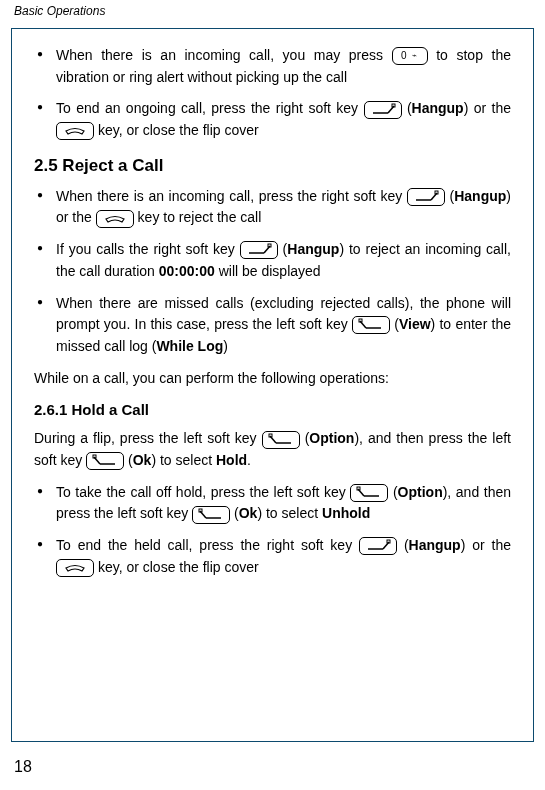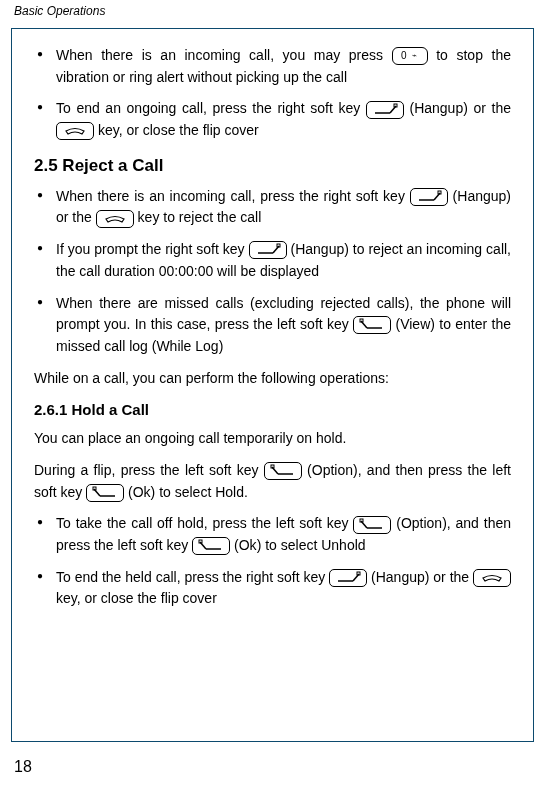--- a/index.html
+++ b/index.html
@@ -77,21 +77,21 @@
     min-width: 30px;
     text-align: center;
     position: relative;
   }
   .key.softkey-left, .key.softkey-right, .key.endkey {
     min-width: 34px;
     height: 18px;
     border-radius: 5px;
   }
   .key svg { display: block; }
-  b { font-weight: normal; }
+  b { font-weight: bold; }
 </style>
 </head>
 <body>
 
 <div class="header">Basic Operations</div>
 
 <div class="page">
 
   <ul class="bullet-list">
     <li class="bullet-item">
@@ -117,39 +117,38 @@
     <li class="bullet-item">
       <span>When there is an incoming call, press the right soft key </span><span class="key softkey-right"><svg width="30" height="14" viewBox="0 0 30 14">
             <line x1="5" y1="11" x2="20" y2="11" stroke="#000" stroke-width="1.5"></line>
             <line x1="20" y1="11" x2="26" y2="4" stroke="#000" stroke-width="1.5"></line>
             <rect x="24" y="2" width="3" height="3" fill="none" stroke="#000" stroke-width="1"></rect>
           </svg></span><span> (</span><b>Hangup</b><span>) or the </span><span class="key endkey"><svg width="30" height="14" viewBox="0 0 30 14">
             <path d="M6 8 Q15 3 24 8 L22 11 Q15 7 8 11 Z" fill="none" stroke="#000" stroke-width="1.2"></path>
           </svg></span><span> key to reject the call</span>
     </li>
     <li class="bullet-item">
-      <span>If you prompt the right soft key </span><span class="key softkey-right"><svg width="30" height="14" viewBox="0 0 30 14">
+      <span>If you calls the right soft key </span><span class="key softkey-right"><svg width="30" height="14" viewBox="0 0 30 14">
             <line x1="5" y1="11" x2="20" y2="11" stroke="#000" stroke-width="1.5"></line>
             <line x1="20" y1="11" x2="26" y2="4" stroke="#000" stroke-width="1.5"></line>
             <rect x="24" y="2" width="3" height="3" fill="none" stroke="#000" stroke-width="1"></rect>
           </svg></span><span> (</span><b>Hangup</b><span>) to reject an incoming call, the call duration </span><b>00:00:00</b><span> will be displayed</span>
     </li>
     <li class="bullet-item">
       <span>When there are missed calls (excluding rejected calls), the phone will prompt you. In this case, press the left soft key </span><span class="key softkey-left"><svg width="30" height="14" viewBox="0 0 30 14">
             <rect x="3" y="2" width="3" height="3" fill="none" stroke="#000" stroke-width="1"></rect>
             <line x1="4" y1="4" x2="10" y2="11" stroke="#000" stroke-width="1.5"></line>
             <line x1="10" y1="11" x2="25" y2="11" stroke="#000" stroke-width="1.5"></line>
           </svg></span><span> (</span><b>View</b><span>) to enter the missed call log (</span><b>While Log</b><span>)</span>
     </li>
   </ul>
 
   <p class="body">While on a call, you can perform the following operations:</p>
 
   <h3>2.6.1 Hold a Call</h3>
-  <p class="body">You can place an ongoing call temporarily on hold.</p>
 
   <p class="body">
     <span>During a flip, press the left soft key </span><span class="key softkey-left"><svg width="30" height="14" viewBox="0 0 30 14">
           <rect x="3" y="2" width="3" height="3" fill="none" stroke="#000" stroke-width="1"></rect>
           <line x1="4" y1="4" x2="10" y2="11" stroke="#000" stroke-width="1.5"></line>
           <line x1="10" y1="11" x2="25" y2="11" stroke="#000" stroke-width="1.5"></line>
         </svg></span><span> (</span><b>Option</b><span>), and then press the left soft key </span><span class="key softkey-left"><svg width="30" height="14" viewBox="0 0 30 14">
           <rect x="3" y="2" width="3" height="3" fill="none" stroke="#000" stroke-width="1"></rect>
           <line x1="4" y1="4" x2="10" y2="11" stroke="#000" stroke-width="1.5"></line>
           <line x1="10" y1="11" x2="25" y2="11" stroke="#000" stroke-width="1.5"></line>

